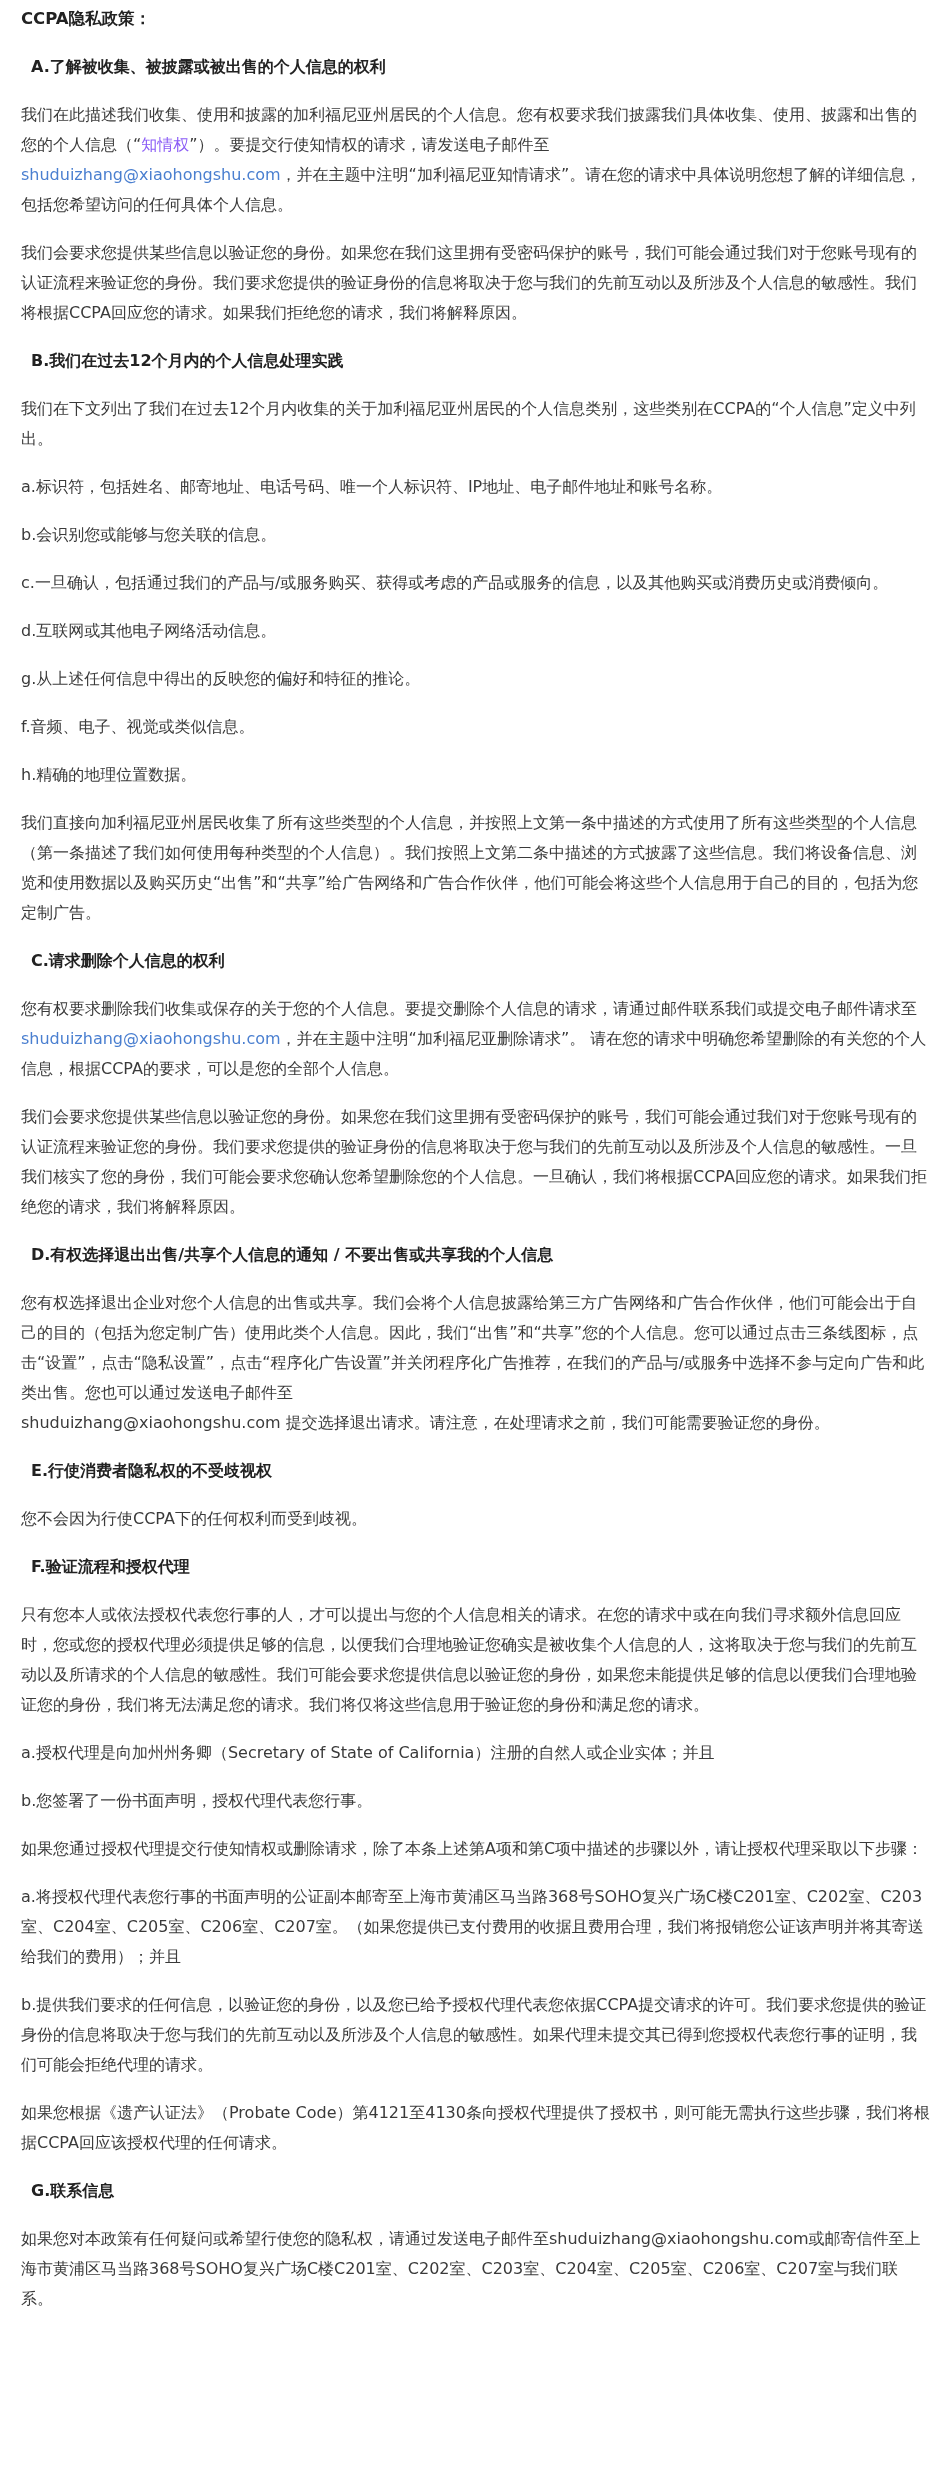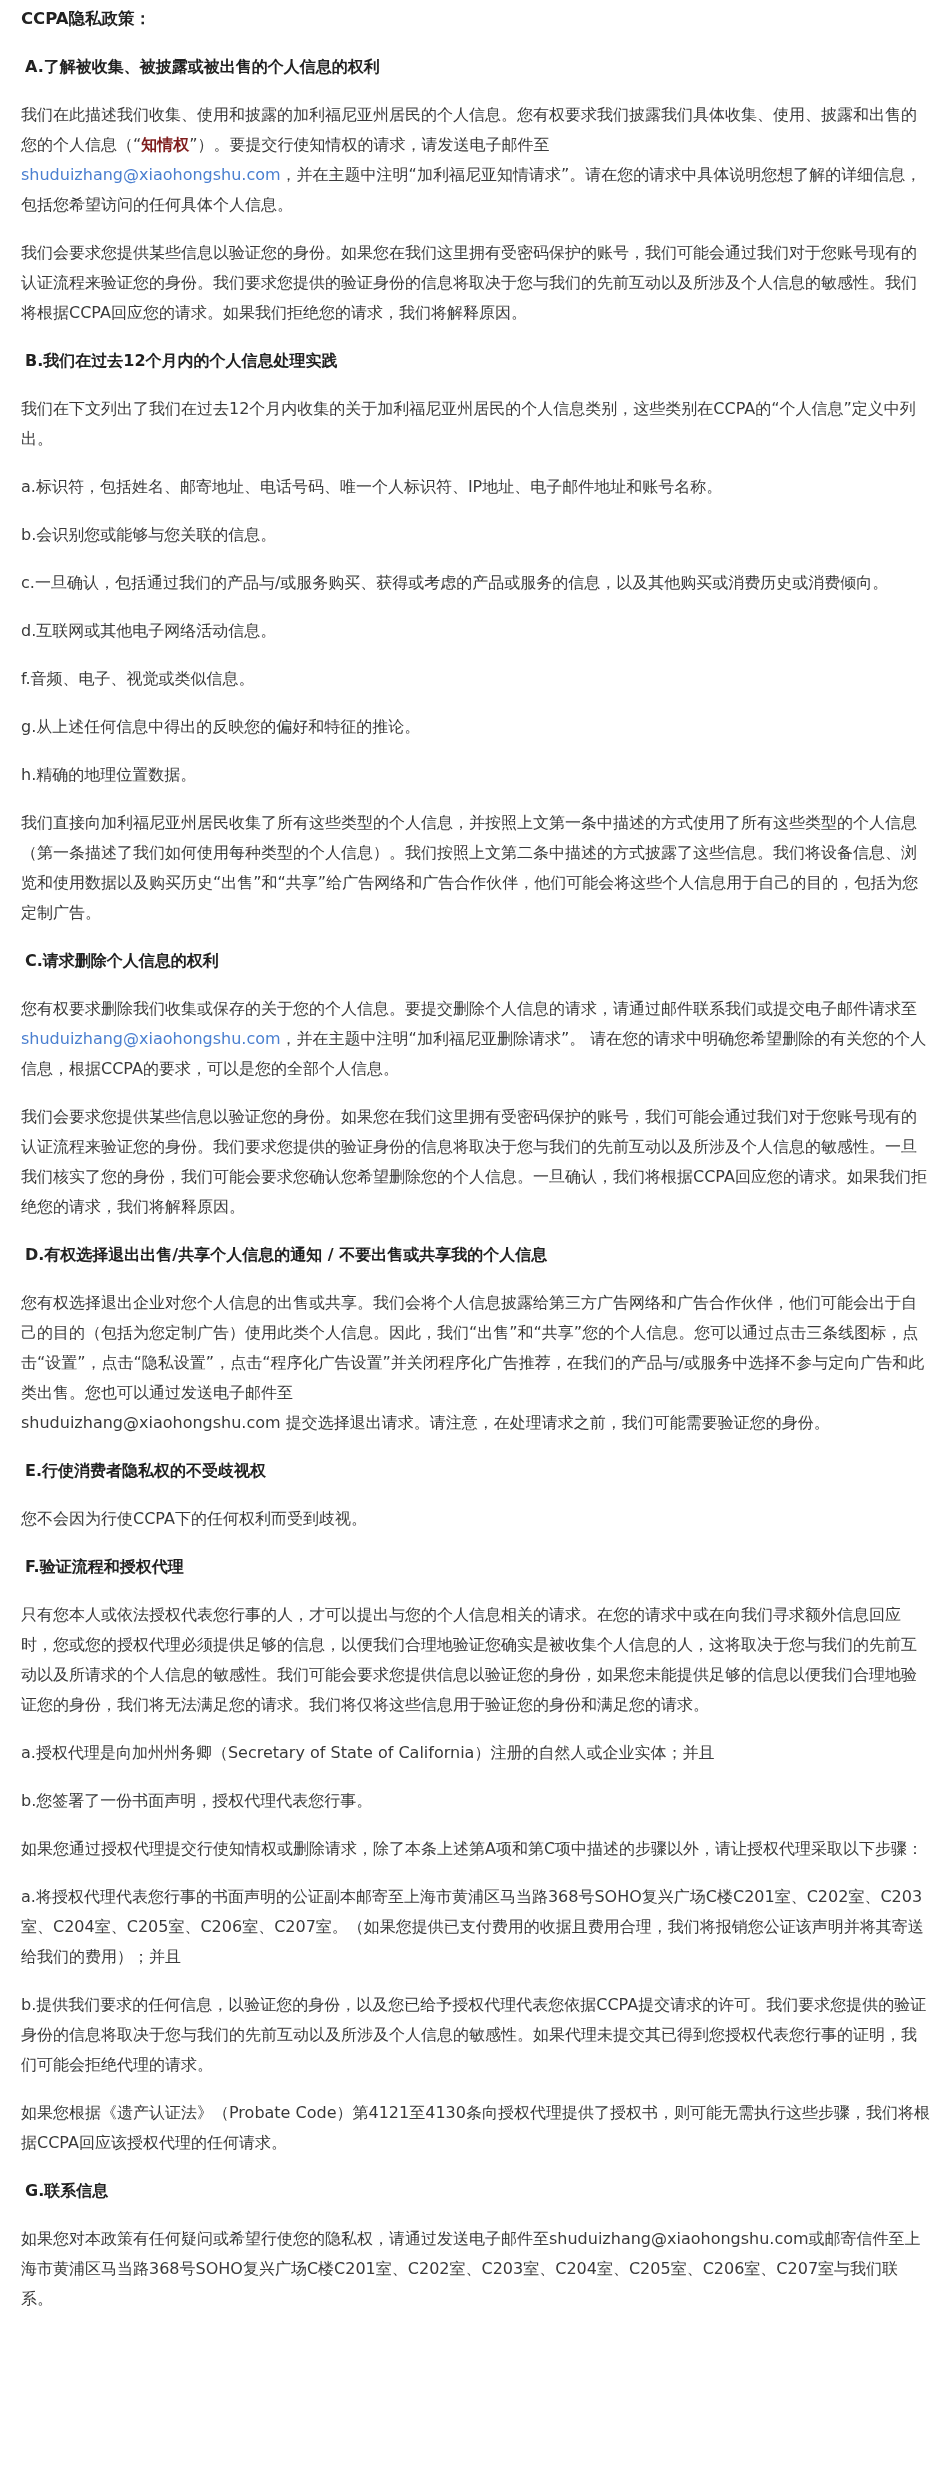--- a/index.html
+++ b/index.html
@@ -10,26 +10,26 @@
     font-size: 16px;
     line-height: 30px;
   }
   .doc { padding: 4px 8px 20px 21px; }
   .title {
     font-weight: bold; font-size: 16.5px; color: #222;
     margin: 0 0 18px 0; line-height: 30px;
   }
   .heading {
     font-weight: bold; font-size: 16px; color: #222;
-    margin: 0 0 18px 4px; line-height: 30px;
+    margin: 0 0 18px 10px; line-height: 30px;
   }
   p { margin: 0 0 18px 0; color: #3a3a3a; }
   .link { color: #4a7fd0; text-decoration: none; }
   .plain-email { color: #3a3a3a; }
-  b.strong { font-weight: bold; color: #7f1d1d; }
+  b.strong { font-weight: normal; color: #8b5cf6; }
 </style>
 </head>
 <body>
 
 <div class="doc">
 
   <div class="title">CCPA隐私政策：</div>
 
   <section>
     <div class="heading">A.了解被收集、被披露或被出售的个人信息的权利</div>
@@ -37,22 +37,22 @@
     <p>我们会要求您提供某些信息以验证您的身份。如果您在我们这里拥有受密码保护的账号，我们可能会通过我们对于您账号现有的认证流程来验证您的身份。我们要求您提供的验证身份的信息将取决于您与我们的先前互动以及所涉及个人信息的敏感性。我们将根据CCPA回应您的请求。如果我们拒绝您的请求，我们将解释原因。</p>
   </section>
 
   <section>
     <div class="heading">B.我们在过去12个月内的个人信息处理实践</div>
     <p>我们在下文列出了我们在过去12个月内收集的关于加利福尼亚州居民的个人信息类别，这些类别在CCPA的“个人信息”定义中列出。</p>
     <p>a.标识符，包括姓名、邮寄地址、电话号码、唯一个人标识符、IP地址、电子邮件地址和账号名称。</p>
     <p>b.会识别您或能够与您关联的信息。</p>
     <p>c.一旦确认，包括通过我们的产品与/或服务购买、获得或考虑的产品或服务的信息，以及其他购买或消费历史或消费倾向。</p>
     <p>d.互联网或其他电子网络活动信息。</p>
+    <p>g.从上述任何信息中得出的反映您的偏好和特征的推论。</p>
     <p>f.音频、电子、视觉或类似信息。</p>
-    <p>g.从上述任何信息中得出的反映您的偏好和特征的推论。</p>
     <p>h.精确的地理位置数据。</p>
     <p>我们直接向加利福尼亚州居民收集了所有这些类型的个人信息，并按照上文第一条中描述的方式使用了所有这些类型的个人信息（第一条描述了我们如何使用每种类型的个人信息）。我们按照上文第二条中描述的方式披露了这些信息。我们将设备信息、浏览和使用数据以及购买历史“出售”和“共享”给广告网络和广告合作伙伴，他们可能会将这些个人信息用于自己的目的，包括为您定制广告。</p>
   </section>
 
   <section>
     <div class="heading">C.请求删除个人信息的权利</div>
     <p><span>您有权要求删除我们收集或保存的关于您的个人信息。要提交删除个人信息的请求，请通过邮件联系我们或提交电子邮件请求至</span><a class="link">shuduizhang@xiaohongshu.com</a><span>，并在主题中注明“加利福尼亚删除请求”。 请在您的请求中明确您希望删除的有关您的个人信息，根据CCPA的要求，可以是您的全部个人信息。</span></p>
     <p>我们会要求您提供某些信息以验证您的身份。如果您在我们这里拥有受密码保护的账号，我们可能会通过我们对于您账号现有的认证流程来验证您的身份。我们要求您提供的验证身份的信息将取决于您与我们的先前互动以及所涉及个人信息的敏感性。一旦我们核实了您的身份，我们可能会要求您确认您希望删除您的个人信息。一旦确认，我们将根据CCPA回应您的请求。如果我们拒绝您的请求，我们将解释原因。</p>
   </section>
 

